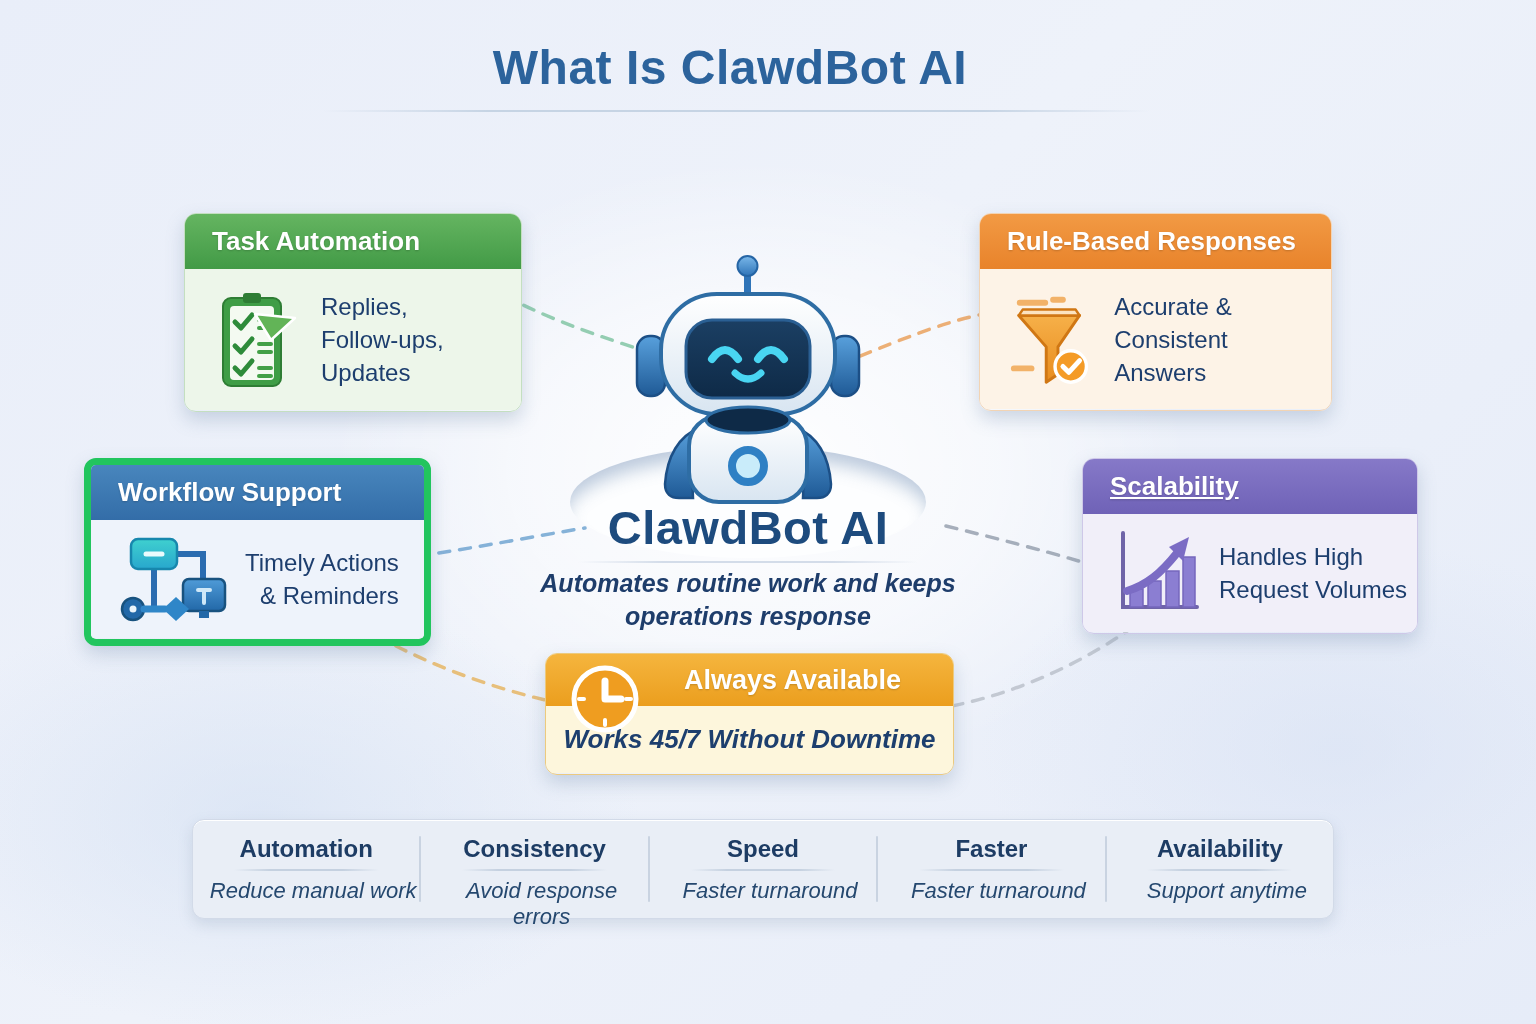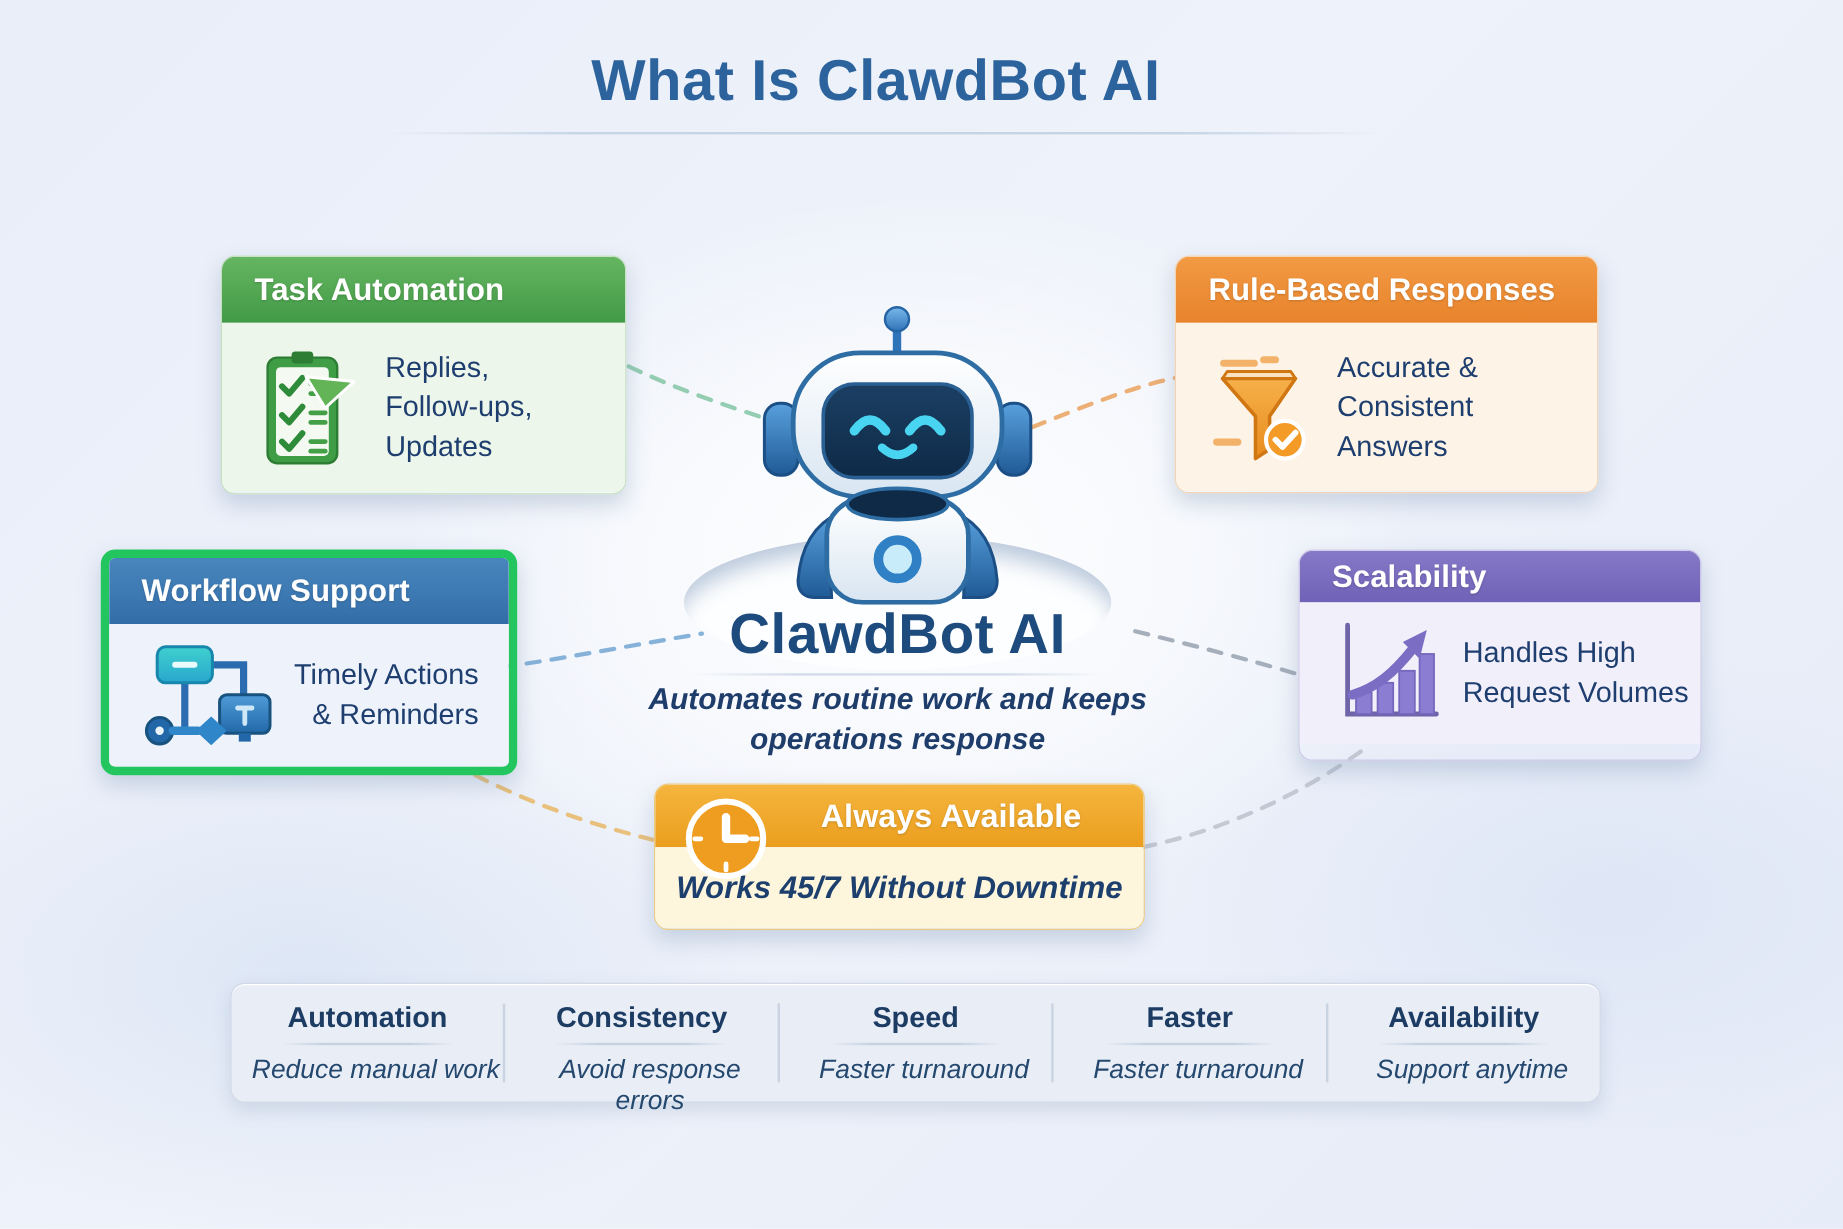--- a/index.html
+++ b/index.html
@@ -44,21 +44,21 @@
 
   .card.orange{left:979px;top:213px;width:351px;height:196px;border:1px solid #f2d4b4;}
   .card.orange .card-header{height:55px;background:linear-gradient(180deg,#f29a44,#e8832b);}
   .card.orange .card-body{height:140px;background:#fdf3e7;padding:0 10px 0 26px;gap:18px;}
 
   .card.blue{left:84px;top:458px;width:333px;height:174px;border:7px solid #22c55e;}
   .card.blue .card-header{height:55px;background:linear-gradient(180deg,#4886bd,#336da8);}
   .card.blue .card-body{height:118px;background:#eef3fb;padding:0 8px 0 24px;gap:18px;text-align:right;}
 
   .card.purple{left:1082px;top:458px;width:334px;height:174px;border:1px solid #cec8e8;}
-  .card.purple .card-header{height:43px;background:linear-gradient(180deg,#8679c8,#6f62b7);}
+  .card.purple .card-header{height:55px;background:linear-gradient(180deg,#8679c8,#6f62b7);text-decoration:underline;}
   .card.purple .card-body{height:118px;background:#f1eff9;padding:0 8px 0 24px;gap:16px;}
 
   .card.yellow{left:545px;top:653px;width:407px;height:120px;border:1px solid #ecca7e;}
   .card.yellow .card-header{height:52px;background:linear-gradient(180deg,#f5b53e,#eb9e1e);
     justify-content:center;padding-left:86px;font-size:27px;}
   .card.yellow .card-body{height:67px;background:#fdf6dc;justify-content:center;}
   .card.yellow .card-body .works{font-size:26px;font-weight:600;font-style:italic;color:#1d3f6e;}
   .clock-wrap{position:absolute;left:22px;top:7px;width:74px;height:76px;z-index:6;}
 
   

